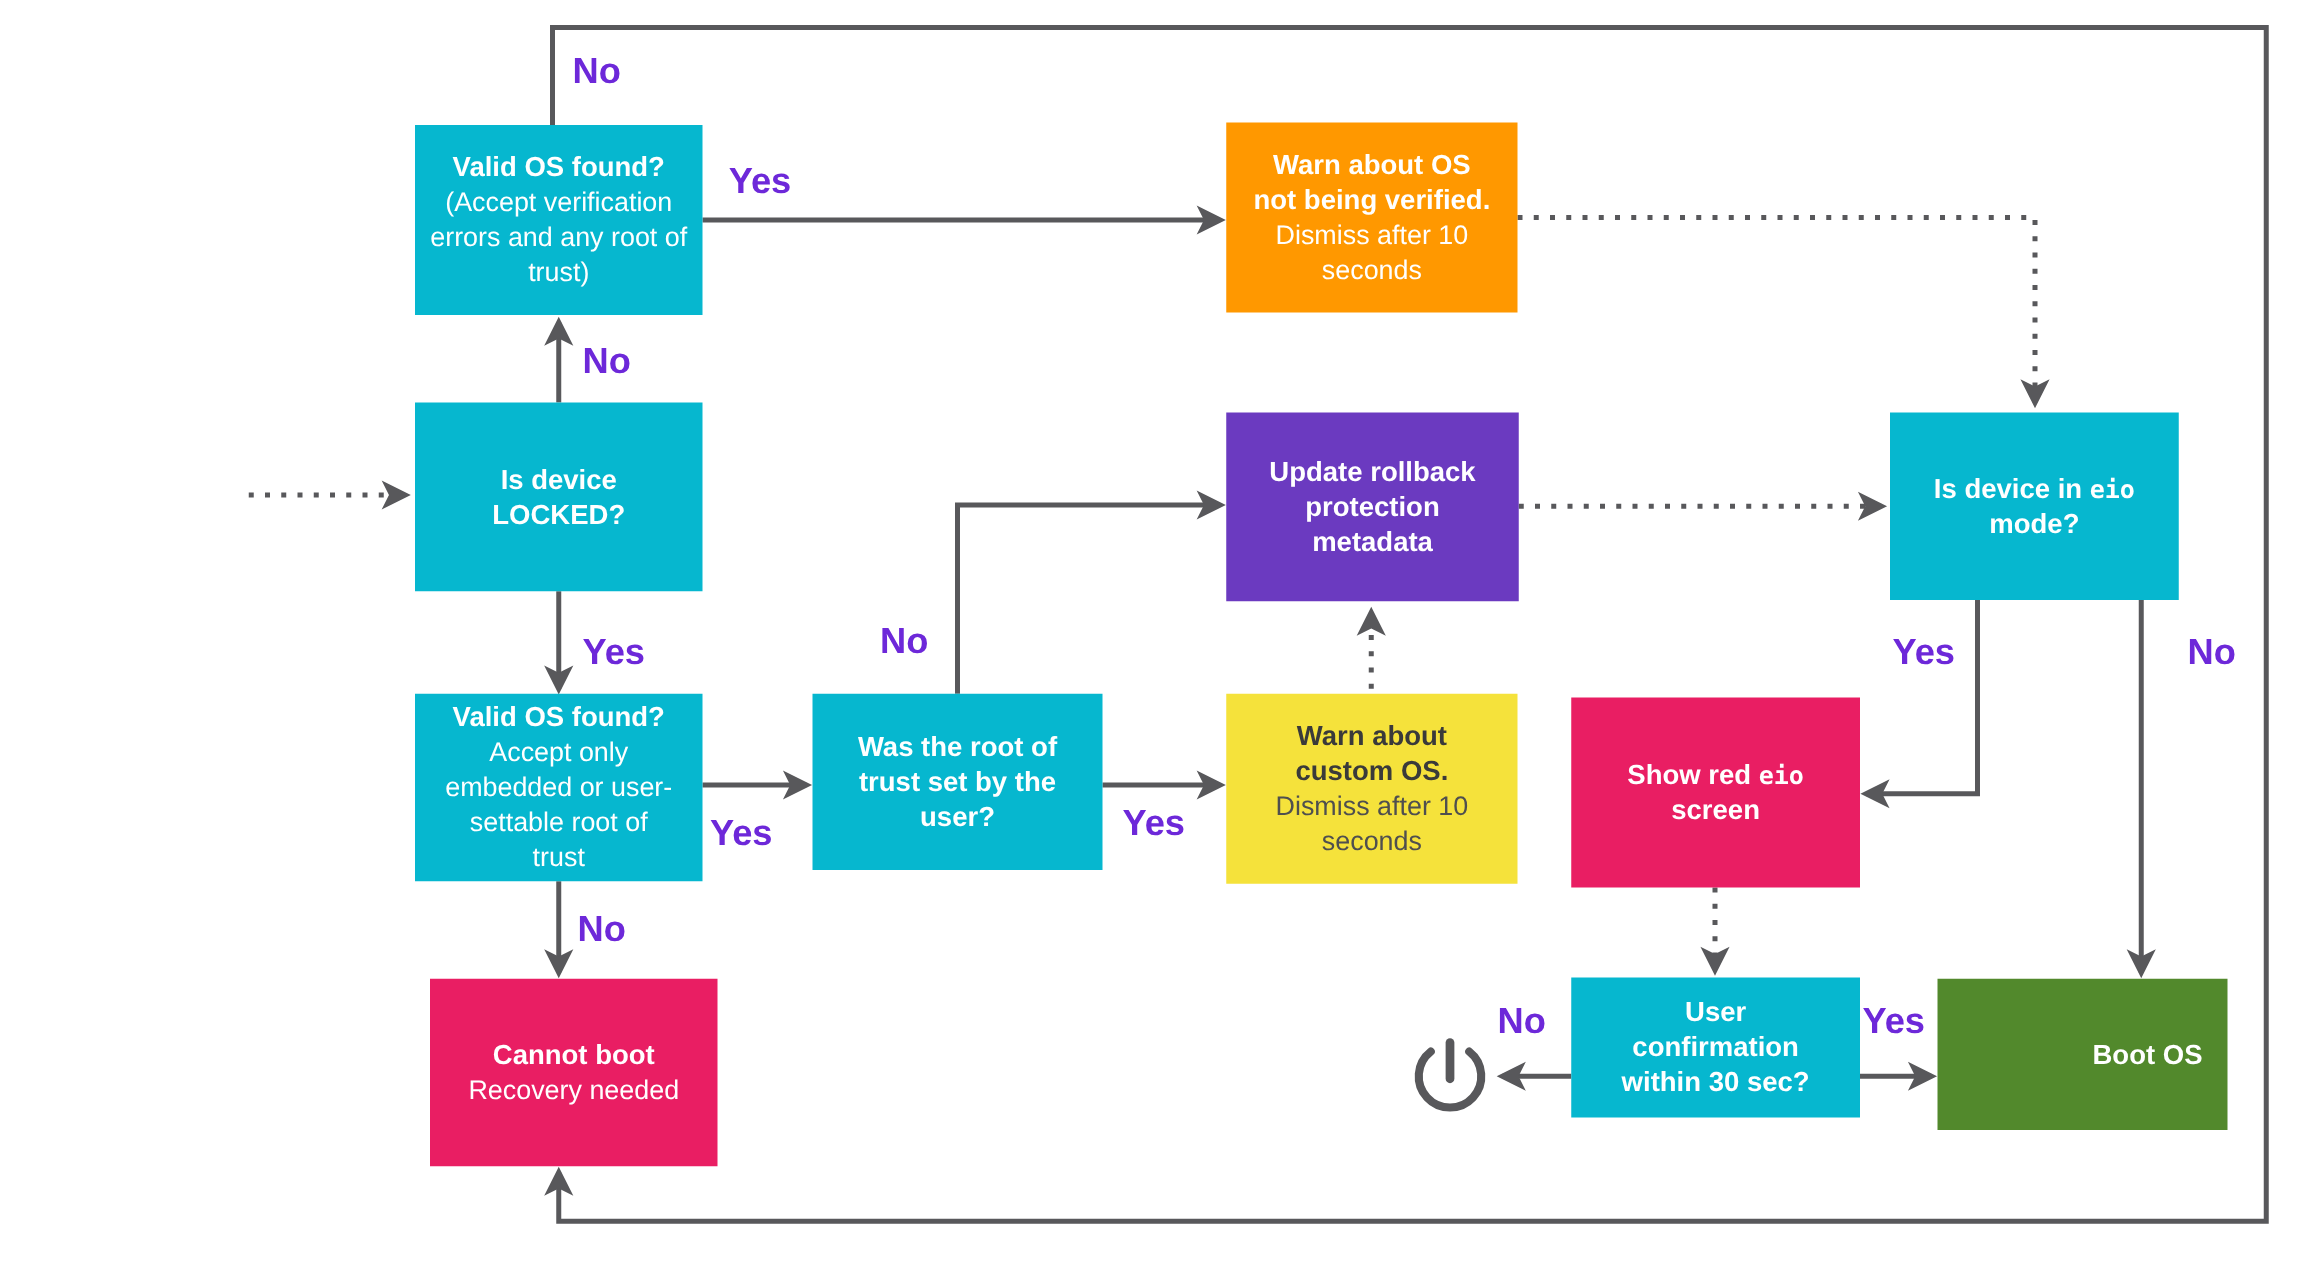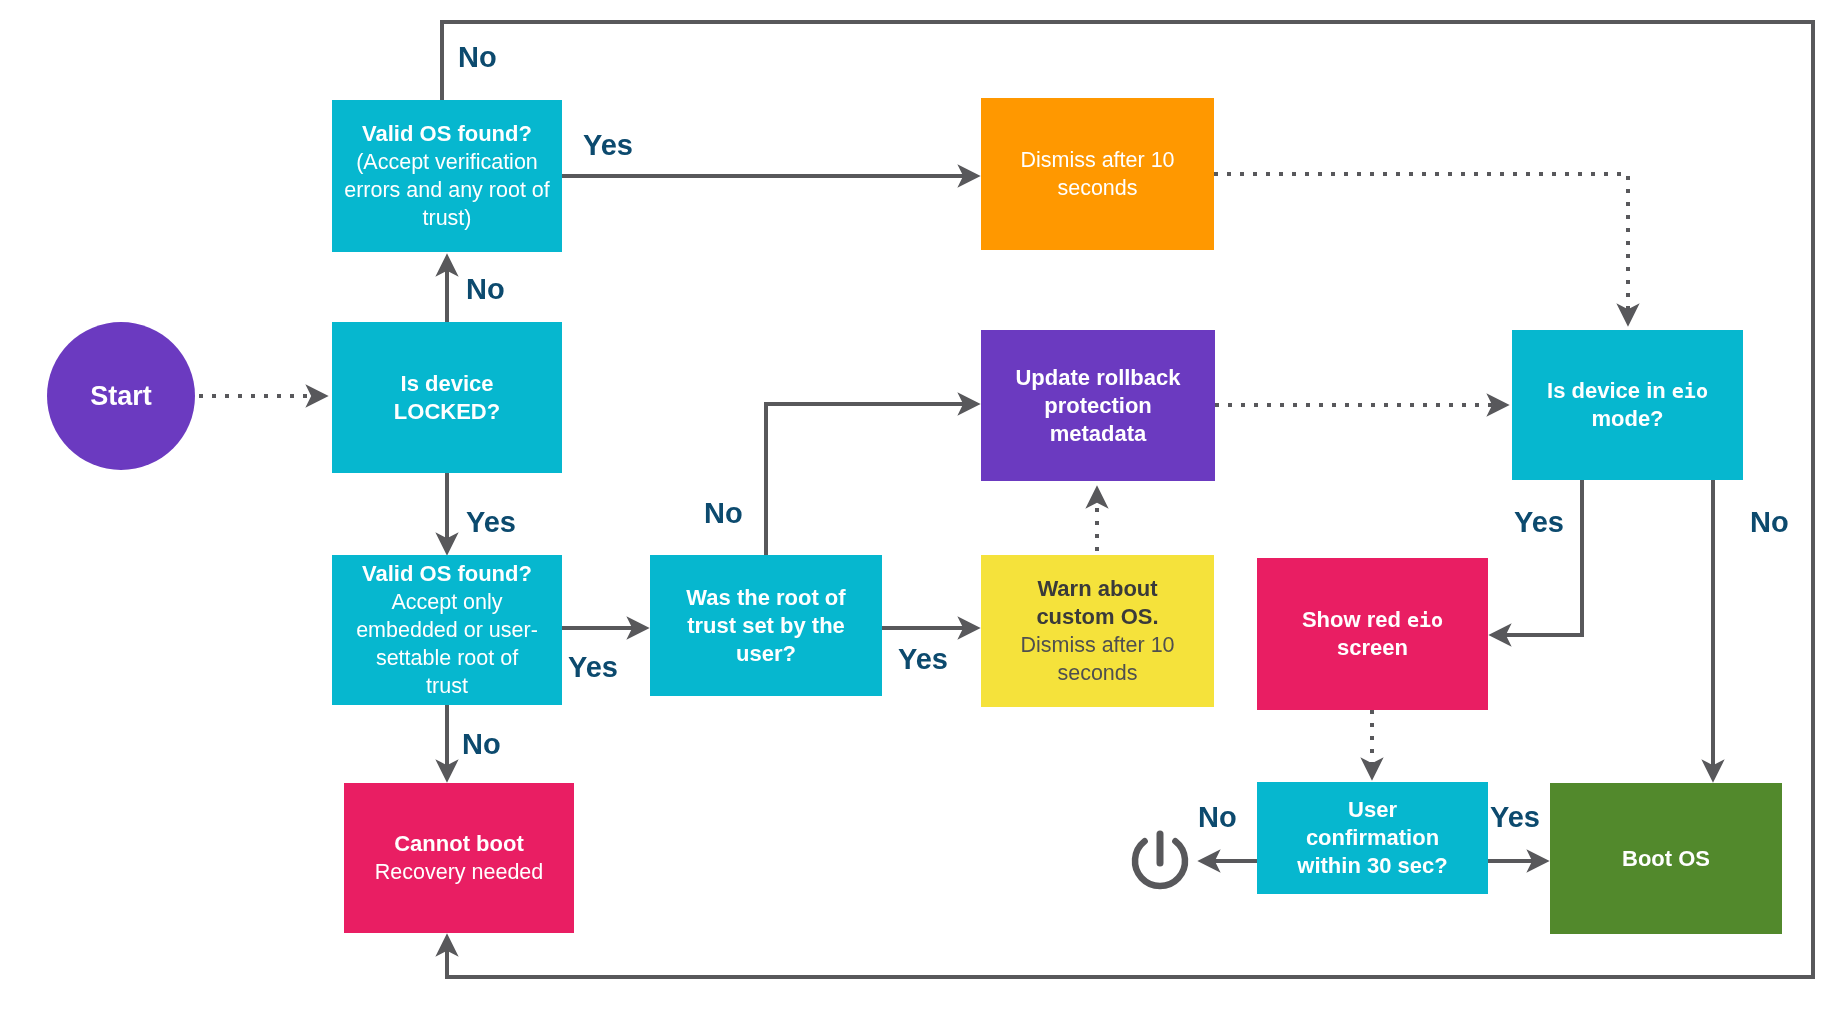--- a/index.html
+++ b/index.html
@@ -33,24 +33,24 @@
   #n-update-rollback{left:981px;top:330px;width:234px;height:151px;padding:0 20px;}
   #n-is-eio{left:1512px;top:330px;width:231px;height:150px;padding:16px 14px;align-items:flex-end;}
   #n-valid-os-strict{left:332px;top:555px;width:230px;height:150px;padding:0 22px;}
   #n-root-user{left:650px;top:555px;width:232px;height:141px;padding:0 18px;}
   #n-warn-custom{left:981px;top:555px;width:233px;height:152px;padding:0 16px;}
   #n-warn-custom .t{color:#3a3a3a;}
   #n-warn-custom .s{color:#4f4f4f;}
   #n-show-eio{left:1257px;top:558px;width:231px;height:152px;padding:0 14px;}
   #n-cannot-boot{left:344px;top:783px;width:230px;height:150px;padding:0 20px;}
   #n-user-confirm{left:1257px;top:782px;width:231px;height:112px;padding:0 26px;}
-  #n-boot-os{left:1550px;top:783px;width:232px;height:151px;padding:0 20px;}
+  #n-boot-os{left:1550px;top:783px;width:232px;height:121px;padding:0 20px;align-items:flex-end;}
 
   .elabel{
-    position:absolute;font-weight:700;font-size:29px;color:#0c4a6e;line-height:34px;
+    position:absolute;font-weight:700;font-size:29px;color:#6d28d9;line-height:34px;
   }
   #l-no-top{left:458px;top:40px;}
   #l-no-locked{left:466px;top:272px;}
   #l-yes-locked{left:466px;top:505px;}
   #l-yes-valid-any{left:583px;top:128px;}
   #l-yes-valid-strict{left:568px;top:650px;}
   #l-no-valid-strict{left:462px;top:727px;}
   #l-no-root{left:704px;top:496px;}
   #l-yes-root{left:898px;top:642px;}
   #l-yes-eio{left:1514px;top:505px;}
@@ -88,30 +88,28 @@
     <path class="edge" d="M 1713 480 L 1713 778" marker-end="url(#arrowhead)"></path>
     <path class="edge" d="M 1257 861 L 1202 861" marker-end="url(#arrowhead)"></path>
     <path class="edge" d="M 1488 861 L 1545 861" marker-end="url(#arrowhead)"></path>
 
     <g>
       <path class="power" stroke-width="6.5" stroke-linecap="round" d="M 1144.6 841.3 A 25 25 0 1 0 1175.4 841.3"></path>
       <path class="power" stroke-width="7" stroke-linecap="round" d="M 1160 834 L 1160 863"></path>
     </g>
   </svg>
 
-  <div class="node" id="n-start" style="background: rgb(107, 58, 192);">
-    <div>Start</div>
-  </div>
 
   <div class="node" id="n-valid-os-any" style="background: rgb(6, 183, 207);">
     <div class="t">Valid OS found?</div>
     <div class="s">(Accept verification errors and any root of trust)</div>
   </div>
 
   <div class="node" id="n-warn-unverified" style="background: rgb(255, 152, 0);">
+    <div class="t">Warn about OS not being verified.</div>
     <div class="s">Dismiss after 10 seconds</div>
   </div>
 
   <div class="node" id="n-is-locked" style="background: rgb(6, 183, 207);">
     <div class="t">Is device LOCKED?</div>
   </div>
 
   <div class="node" id="n-update-rollback" style="background: rgb(107, 58, 192);">
     <div class="t">Update rollback protection metadata</div>
   </div>

